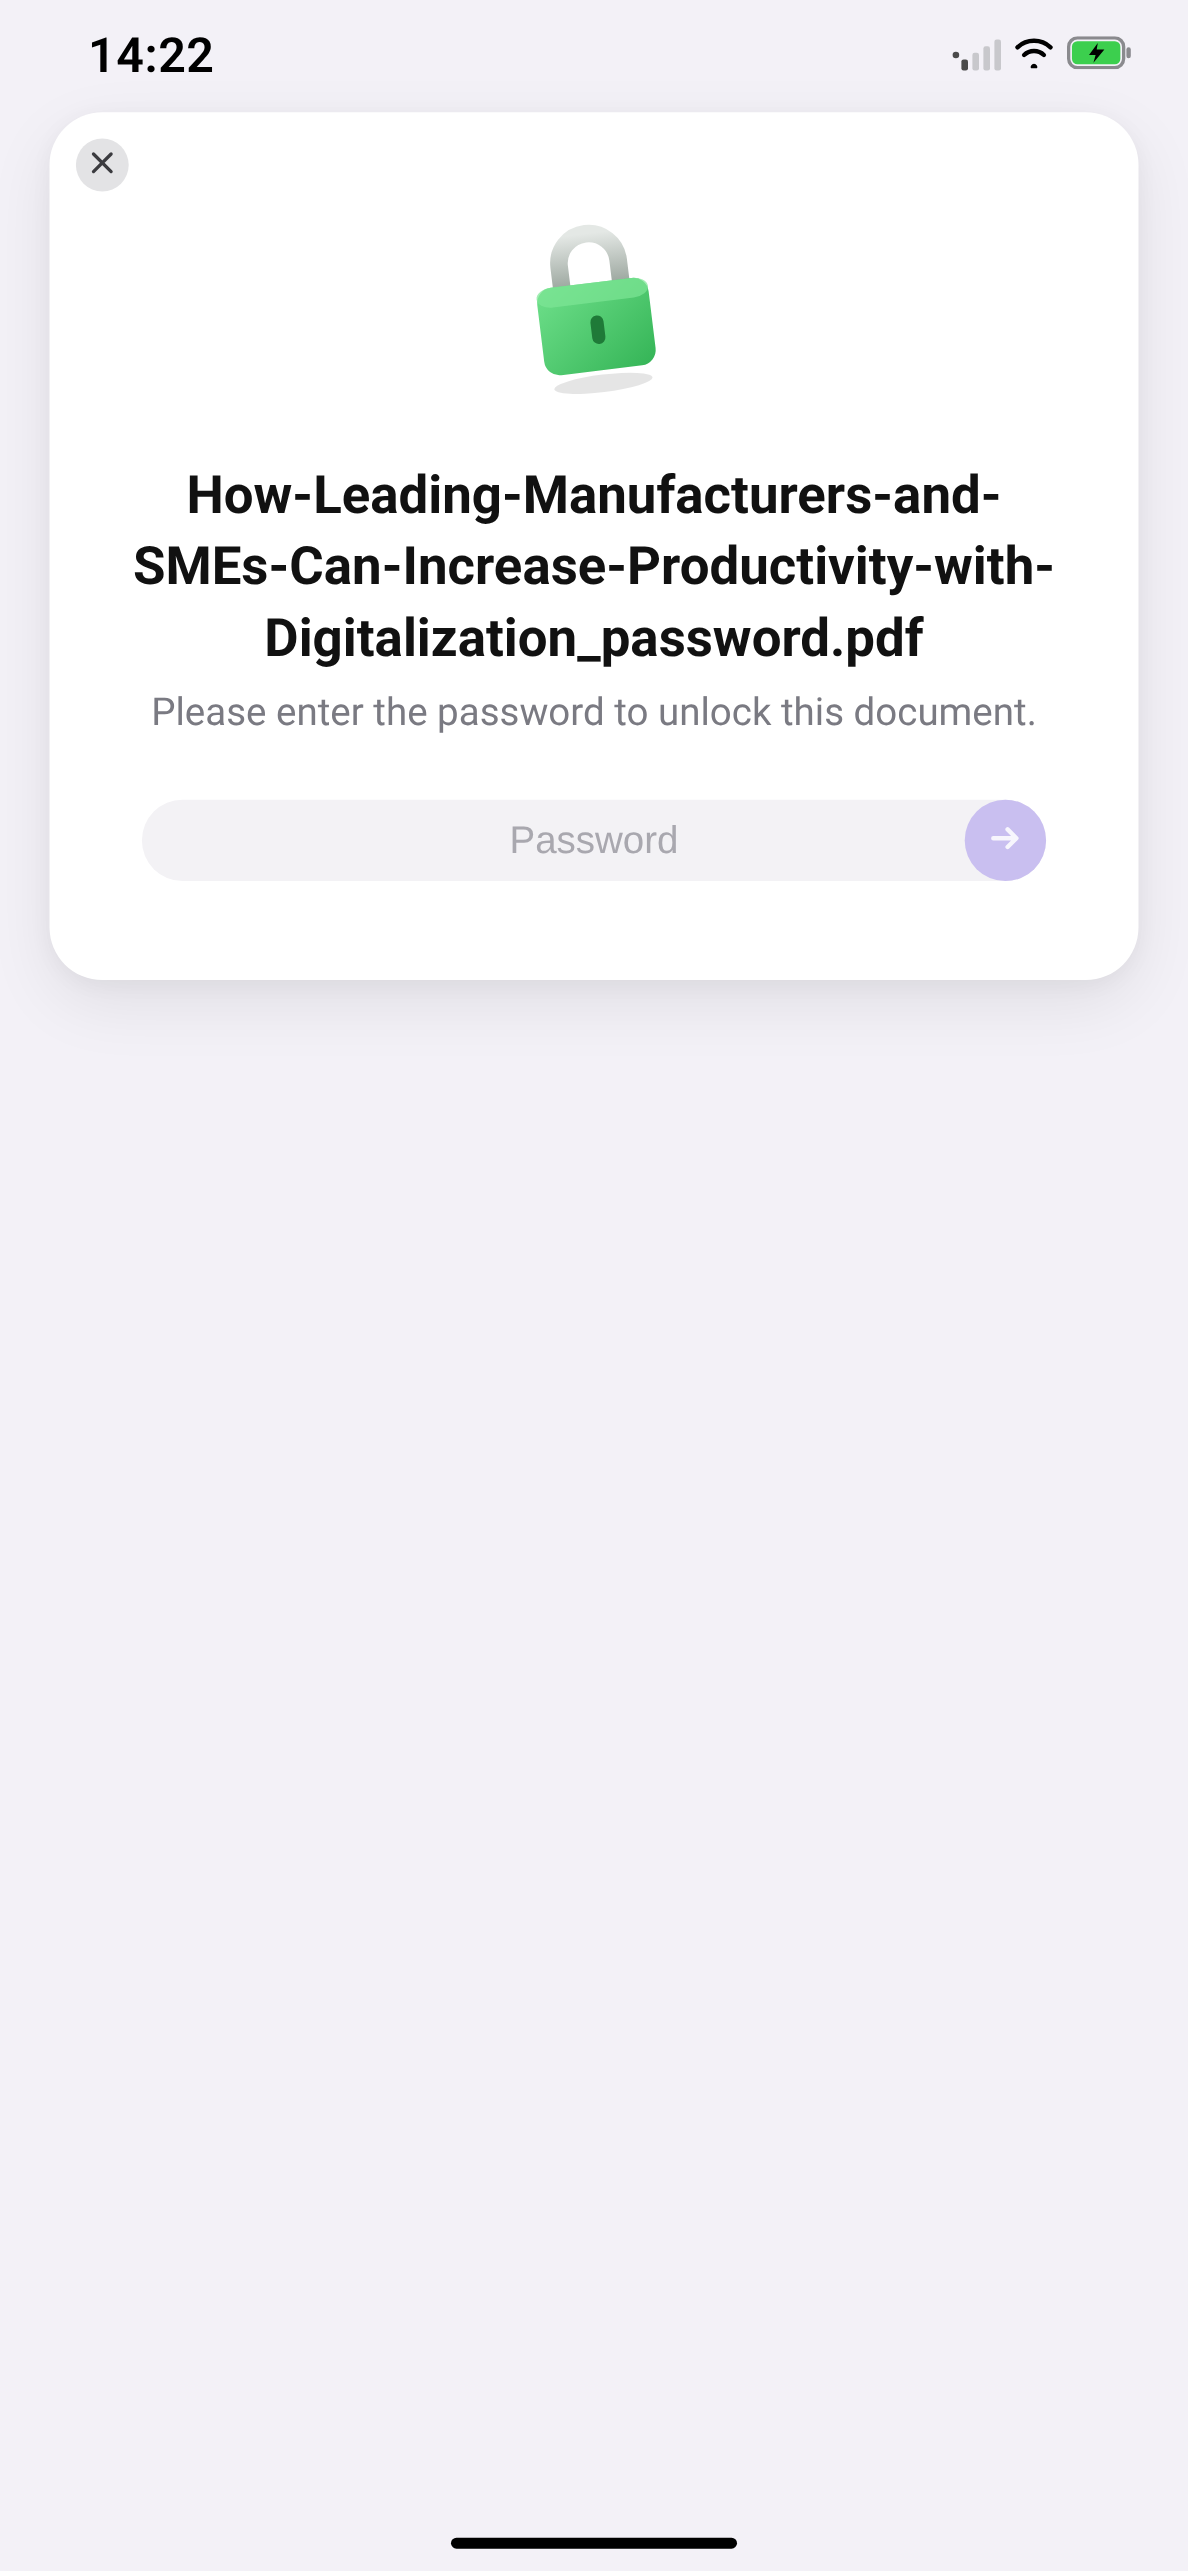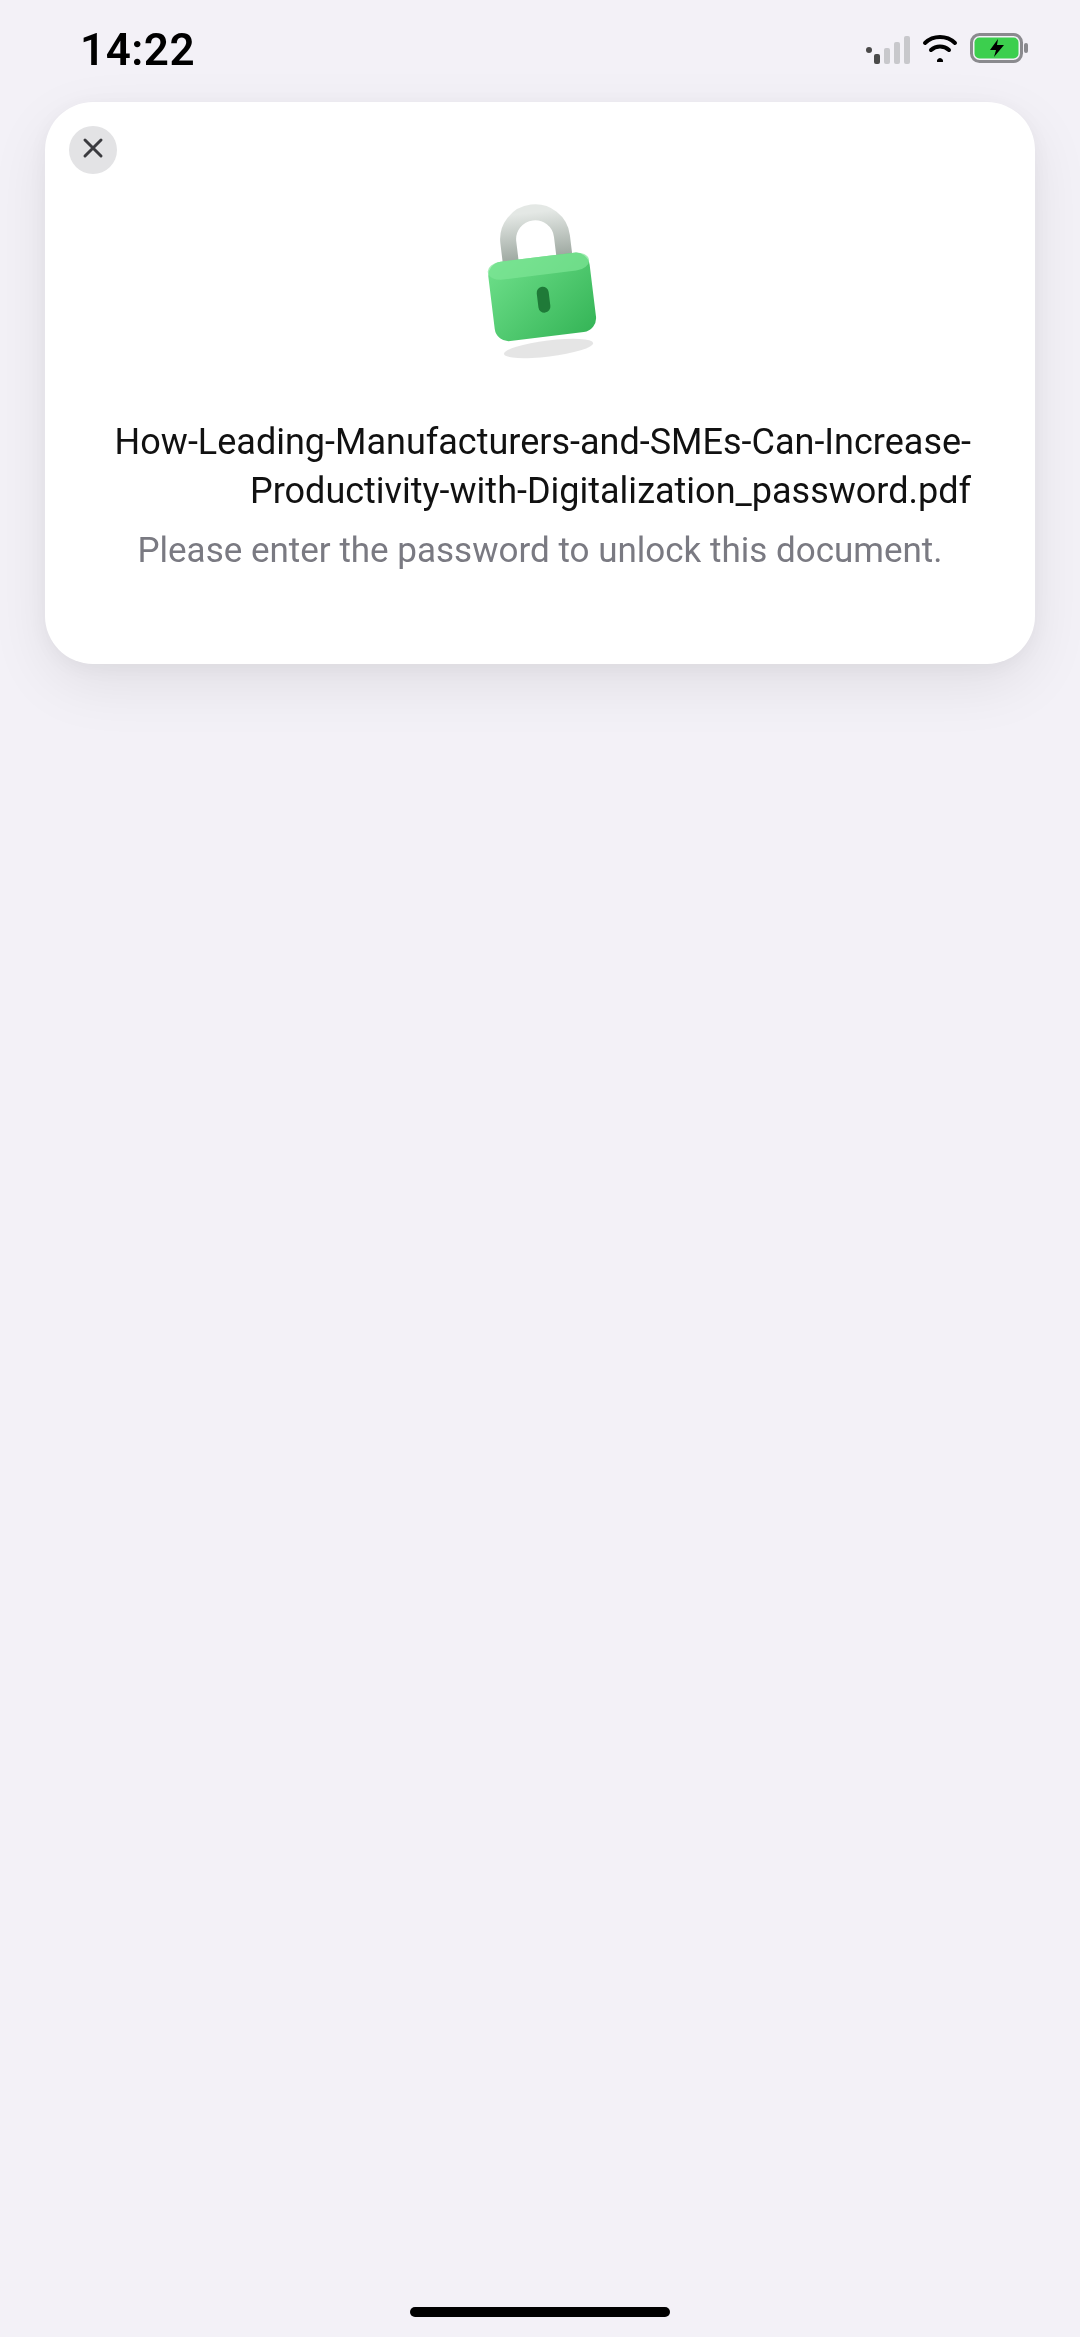--- a/index.html
+++ b/index.html
@@ -81,24 +81,24 @@
     justify-content: center;
     cursor: pointer;
   }
   .lock-wrap {
     display: flex;
     justify-content: center;
     margin-top: 25px;
     margin-bottom: 55px;
   }
   .title {
-    font-size: 36px;
-    font-weight: 400;
+    font-size: 48px;
+    font-weight: 700;
     color: #111;
-    text-align: right;
+    text-align: center;
     line-height: 1.35;
     padding: 0 40px;
     word-break: break-word;
   }
   .subtitle {
     margin-top: 12px;
     font-size: 35px;
     font-weight: 400;
     color: #7a7a82;
     text-align: center;
@@ -212,15 +212,25 @@
           <rect x="70" y="88" width="12" height="26" rx="6" fill="#1f7a38"></rect>
           <ellipse cx="75" cy="150" rx="45" ry="8" fill="#000" opacity="0.10"></ellipse>
         </g>
       </svg>
     </span>
   </div>
 
   <div class="title">How-Leading-Manufacturers-and-SMEs-Can-Increase-Productivity-with-Digitalization_password.pdf</div>
   <div class="subtitle">Please enter the password to unlock this document.</div>
 
+  <div class="input-row">
+    <input type="password" class="pw-input" placeholder="Password" style="">
+    <div class="go-btn">
+      <span>
+        <svg width="34" height="34" viewBox="0 0 34 34">
+          <path d="M6 17 H26 M19 9 L27 17 L19 25" stroke="#ffffff" stroke-width="4" fill="none" stroke-linecap="round" stroke-linejoin="round" opacity="0.85"></path>
+        </svg>
+      </span>
+    </div>
+  </div>
 </div>
 
 <div class="home-indicator"></div>
 
 </body></html>

